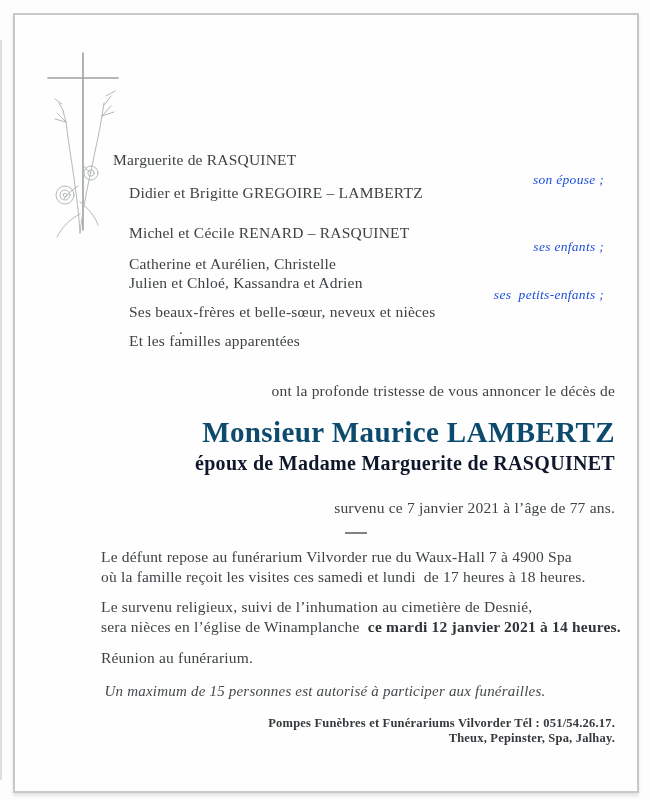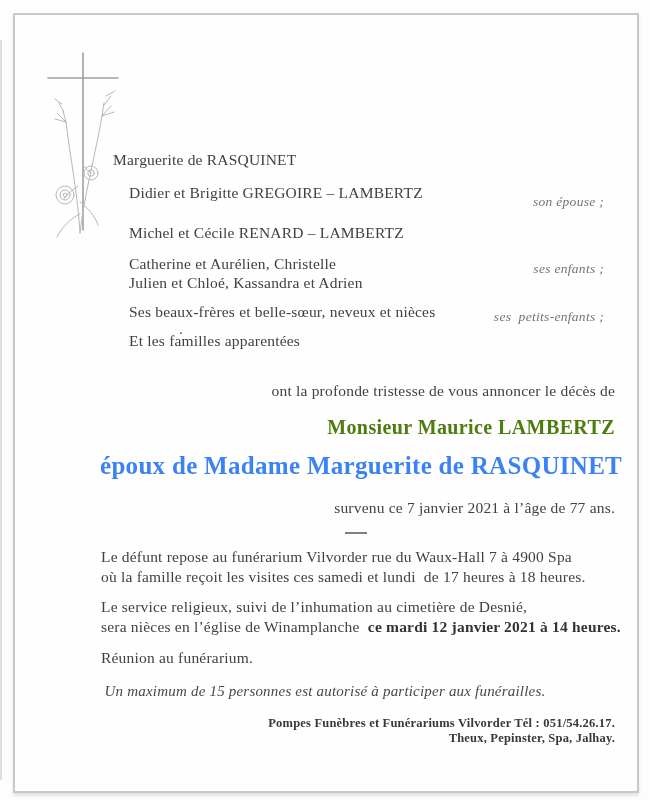--- a/index.html
+++ b/index.html
@@ -31,29 +31,28 @@
     letter-spacing:0.2px;
   }
   .axis{
     left:100px;right:35px;text-align:right;white-space:pre;
   }
   .axis-wide{
     left:45px;right:45px;text-align:center;white-space:pre;
   }
   .rlabel{
     right:46px;text-align:right;
-    font-style:italic;font-size:13.5px;color:#737373;
+    font-style:italic;font-size:13.5px;color:#1d4ed8;
     letter-spacing:0.3px;
-    margin-top:22px;
   }
   .title{
-    font-size:20px;font-weight:bold;color:#4d7c0f;letter-spacing:0.4px;
+    font-size:29px;font-weight:bold;color:#0c4a6e;letter-spacing:0.4px;
   }
   .subtitle{
-    font-size:25px;font-weight:bold;color:#3b82f6;letter-spacing:0.3px;
+    font-size:20px;font-weight:bold;color:#0f172a;letter-spacing:0.3px;
   }
   .bold-part{font-weight:bold;color:#303437;}
   .covid{font-style:italic;font-size:15px;color:#45494c;}
   .footer-line{font-weight:bold;font-size:12.5px;color:#35393c;letter-spacing:0.2px;}
   .divider{
     position:absolute;left:345px;top:532px;width:22px;height:0;
     border-top:2px solid #7d8183;
   }
   .stray-dot{font-size:15px;color:#4a4e51;}
   .cross-art{position:absolute;left:38px;top:46px;}
@@ -84,21 +83,21 @@
       <circle cx="27" cy="149" r="1.8"></circle>
       <circle cx="53" cy="127" r="7"></circle>
       <circle cx="53" cy="127" r="3.2"></circle>
       <path d="M46,120 C48,123 50,125 53,127"></path>
     </g>
   </svg>
 
   <div class="t" style="left:113px;top:151px">Marguerite de RASQUINET</div>
 
   <div class="t" style="left:129px;top:184px">Didier et Brigitte GREGOIRE – LAMBERTZ</div>
-  <div class="t" style="left:129px;top:224px">Michel et Cécile RENARD – LAMBERTZ</div>
+  <div class="t" style="left:129px;top:224px">Michel et Cécile RENARD – RASQUINET</div>
 
   <div class="t" style="left:129px;top:255px">Catherine et Aurélien, Christelle</div>
   <div class="t" style="left:129px;top:274px">Julien et Chloé, Kassandra et Adrien</div>
 
   <div class="t" style="left:129px;top:303px">Ses beaux-frères et belle-sœur, neveux et nièces</div>
 
   <div class="t stray-dot" style="left:179px;top:321px">.</div>
 
   <div class="t" style="left:129px;top:332px">Et les familles apparentées</div>
 
@@ -112,21 +111,21 @@
 
   <div class="t axis subtitle" style="top:452px">époux de Madame Marguerite de RASQUINET</div>
 
   <div class="t axis" style="top:499px">survenu ce 7 janvier 2021 à l’âge de 77 ans.</div>
 
   <div class="divider"></div>
 
   <div class="t" style="left:101px;top:548px">Le défunt repose au funérarium Vilvorder rue du Waux-Hall 7 à 4900 Spa</div>
   <div class="t" style="left:101px;top:568px">où la famille reçoit les visites ces samedi et lundi  de 17 heures à 18 heures.</div>
 
-  <div class="t" style="left:101px;top:598px">Le service religieux, suivi de l’inhumation au cimetière de Desnié,</div>
+  <div class="t" style="left:101px;top:598px">Le survenu religieux, suivi de l’inhumation au cimetière de Desnié,</div>
   <div class="t" style="left:101px;top:618px"><span>sera nièces en l’église de Winamplanche  </span><span class="bold-part">ce mardi 12 janvier 2021 à 14 heures.</span></div>
 
   <div class="t" style="left:101px;top:649px">Réunion au funérarium.</div>
 
   <div class="t axis-wide covid" style="top:683px">Un maximum de 15 personnes est autorisé à participer aux funérailles.</div>
 
   <div class="t axis footer-line" style="top:716px">Pompes Funèbres et Funérariums Vilvorder Tél : 051/54.26.17.</div>
   <div class="t axis footer-line" style="top:731px">Theux, Pepinster, Spa, Jalhay.</div>
 
 </div>

